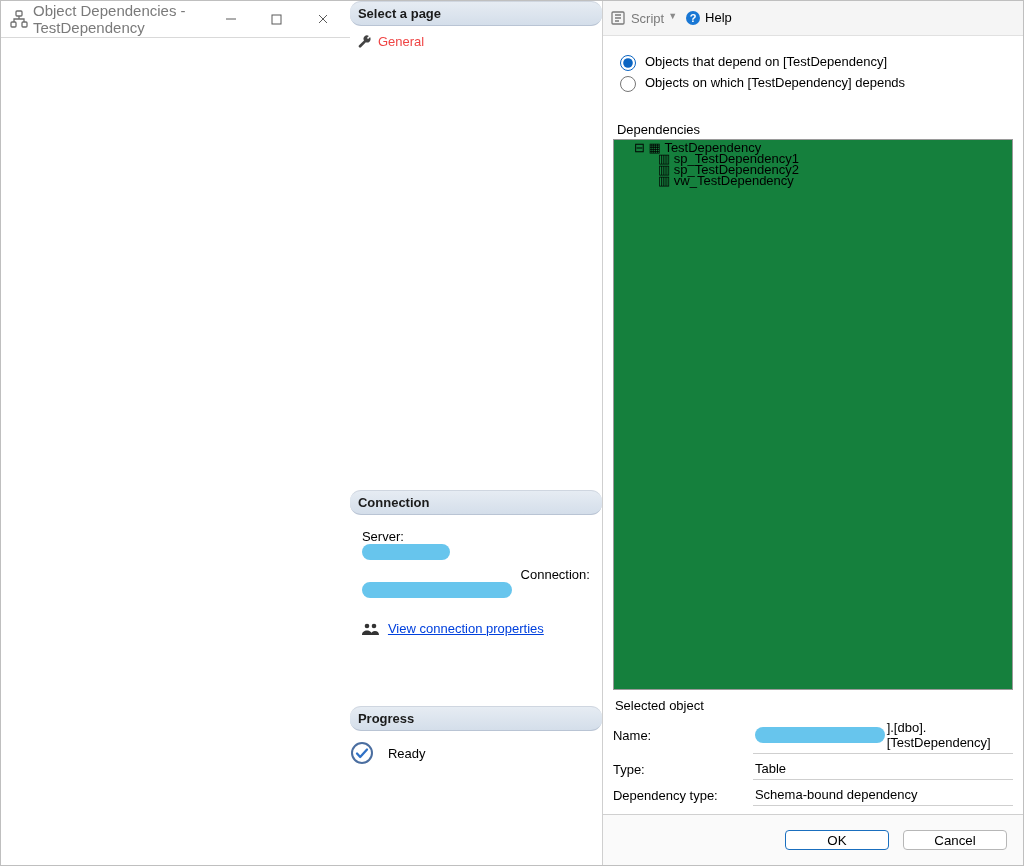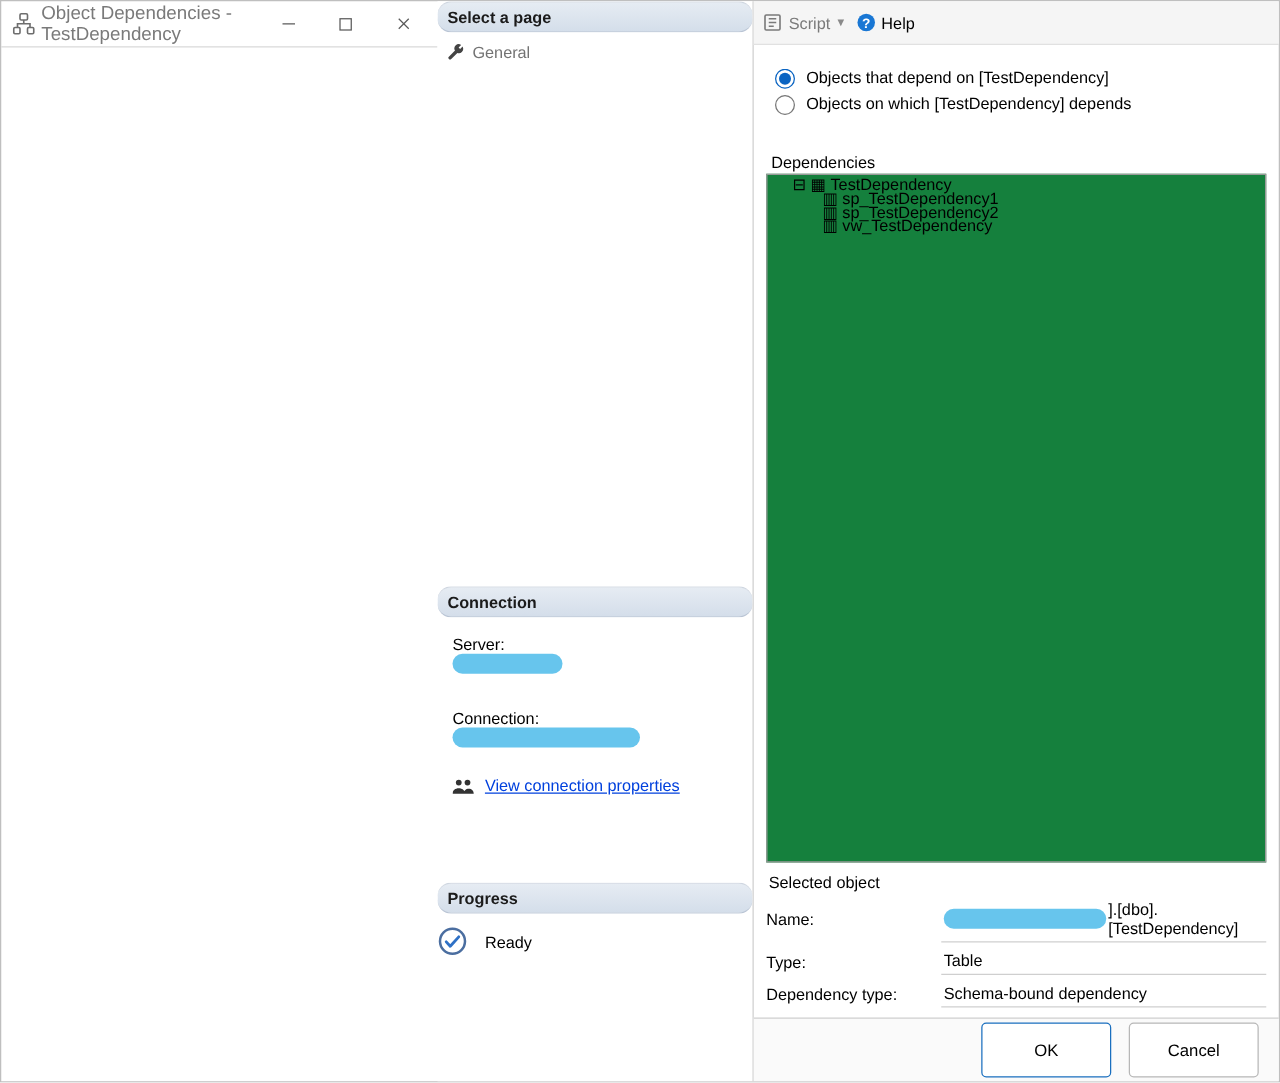--- a/index.html
+++ b/index.html
@@ -6,52 +6,52 @@
 .window{width:1024px;height:866px;background:#fff;border:1px solid #bfbfbf;box-sizing:border-box;display:flex;flex-direction:row;position:relative;}
 .titlebar{height:36px;display:flex;align-items:center;padding:0 4px 0 8px;border-bottom:1px solid #d9d9d9;color:#7a7a7a;}
 .titlebar .title-text{flex:1;font-size:15px;padding-left:4px;}
 .titlebar .icon{display:inline-flex;align-items:center;justify-content:center;width:20px;height:20px;color:#6e6e6e;}
 .caption-btns{display:flex;}
 .caption-btns .cap{width:46px;height:32px;display:flex;align-items:center;justify-content:center;color:#555;}
 .body{flex:1;display:flex;min-height:0;}
 .sidebar{width:252px;border-right:1px solid #cfcfcf;display:flex;flex-direction:column;background:#fff;}
 .side-section-head{background:linear-gradient(#e6ecf3,#d4deea);font-weight:bold;color:#1b1b1b;padding:4px 8px;border-top:1px solid #cfd6e0;border-bottom:1px solid #b9c4d4;font-size:13px;border-radius:11px;}
 .side-body{padding:6px 8px;}
-.side-item{display:flex;align-items:center;gap:6px;padding:2px 0;color:#737373;}
+.side-item{display:flex;align-items:center;gap:6px;padding:2px 0;color:#ef4444;}
 .side-flex-gap{flex:1;}
 .conn-block{padding:10px 12px;}
 .conn-label{color:#000;margin-top:4px;}
 .redact{display:inline-block;background:#67c5ed;border-radius:10px;height:16px;}
 .redact.s1{width:88px;}
 .redact.s2{width:150px;}
 .viewprops{display:flex;align-items:center;gap:8px;margin-top:20px;}
 .viewprops a{color:#0040dd;text-decoration:underline;}
 .progress-row{display:flex;align-items:center;gap:14px;padding:10px 0;}
 .main{flex:1;display:flex;flex-direction:column;min-width:0;}
 .toolbar{height:30px;display:flex;align-items:center;gap:8px;padding:2px 8px;background:#f5f5f5;border-bottom:1px solid #e1e1e1;color:#7a7a7a;}
-.tb-item{display:flex;align-items:center;gap:4px;}
+.tb-item{display:flex;align-items:flex-start;gap:4px;}
 .tb-item .chev{font-size:9px;color:#8a8a8a;}
 .content{flex:1;padding:8px 10px 6px 10px;display:flex;flex-direction:column;min-height:0;}
 .radios{margin:6px 2px 4px 2px;}
 .radio-row{display:flex;align-items:center;gap:6px;margin:2px 0;}
 input[type=radio]{width:16px;height:16px;accent-color:#0a64c2;}
 .dep-label{margin:24px 0 2px 4px;}
 .tree{flex:1;border:1px solid #9a9a9a;background:#15803d;overflow:hidden;min-height:300px;font-family:Tahoma,Arial,sans-serif;font-size:13px;}
 .tree-inner{padding:2px 4px;line-height:11px;font-size:13px;}
 .tree-row{white-space:nowrap;}
 .tree-node{display:inline-block;}
 .lvl1{padding-left:16px;}
 .lvl2{padding-left:40px;}
 .sel-head{margin:8px 0 2px 2px;color:#000;}
 .kv{display:flex;align-items:center;margin:2px 0;}
 .kv .k{width:140px;color:#000;}
 .kv .v{flex:1;border-bottom:1px solid #cfcfcf;padding:3px 2px;display:flex;align-items:center;gap:2px;}
 .kv .redact.n{width:150px;}
 .footer{height:50px;border-top:1px solid #d0d0d0;display:flex;align-items:center;justify-content:flex-end;gap:14px;padding:0 16px;background:#fafafa;}
-.btn{min-width:104px;height:44px;border:1px solid #b7b7b7;border-radius:4px;background:#fff;display:inline-flex;align-items:center;justify-content:center;}
+.btn{min-width:104px;height:20px;border:1px solid #b7b7b7;border-radius:4px;background:#fff;display:inline-flex;align-items:center;justify-content:center;}
 .btn.primary{border-color:#1a6fbf;}
 .small-icon{display:inline-flex;align-items:center;justify-content:center;}
 </style>
 </head>
 <body>
 
 <div class="window">
 
   <div class="titlebar">
     <span class="icon">
@@ -97,21 +97,21 @@
           <span>General</span>
         </div>
       </div>
 
       <div class="side-flex-gap"></div>
 
       <div class="side-section-head">Connection</div>
       <div class="conn-block">
         <div class="conn-label">Server:</div>
         <div><span class="redact s1"></span></div>
-        <div class="conn-label" style="margin-top:25px;">Connection:</div>
+        <div class="conn-label" style="margin-top:4px;text-align:right;">Connection:</div>
         <div><span class="redact s2"></span></div>
         <div class="viewprops">
           <span class="small-icon">
             <svg width="18" height="14" viewBox="0 0 18 14" fill="#333">
                 <circle cx="5" cy="4" r="2.3"></circle>
                 <circle cx="12" cy="4" r="2.3"></circle>
                 <path d="M0 13c0-2.8 2.2-4.5 5-4.5s5 1.7 5 4.5H0zM9 13c0-2.4 1.7-4 4-4s4 1.6 4 4H9z"></path>
               </svg>
           </span>
           <a href="#">View connection properties</a>

